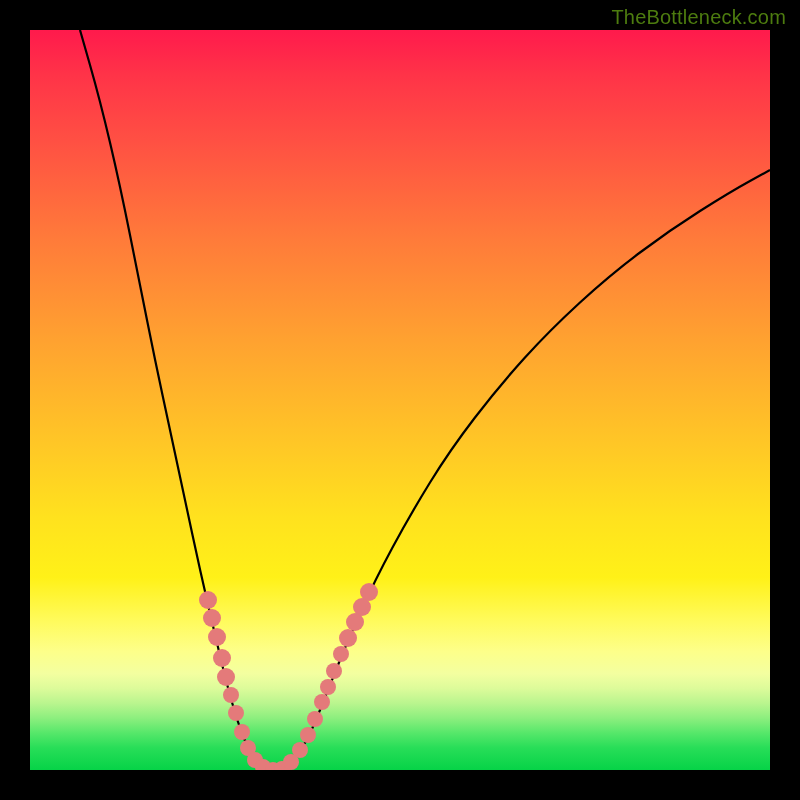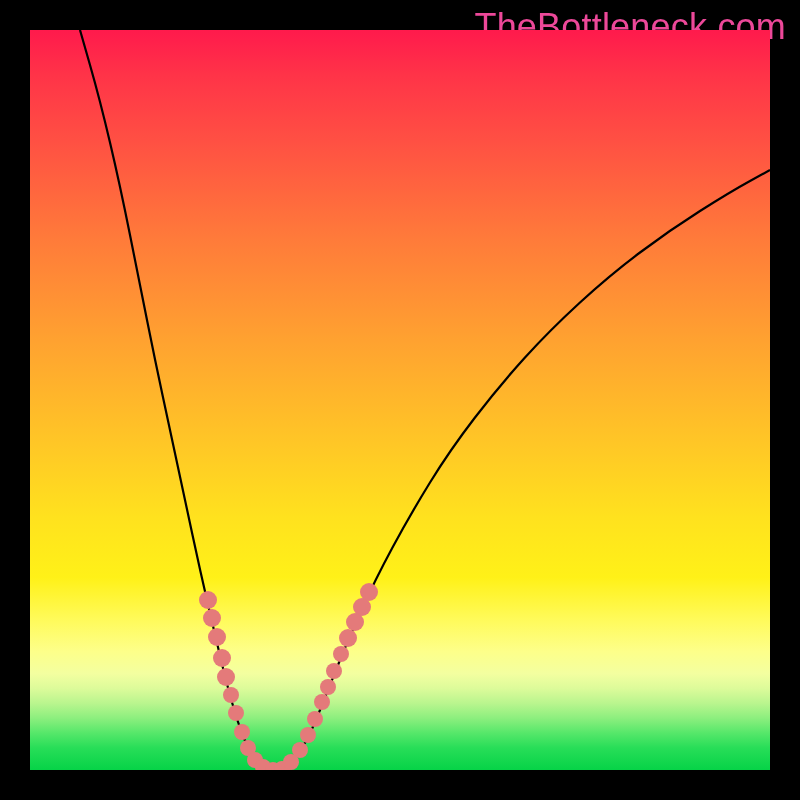--- a/index.html
+++ b/index.html
@@ -50,22 +50,22 @@
       #b9f58e 91%,
       #8cef7e 93%,
       #56e76a 95%,
       #28de58 97%,
       #06d347 100%);
   }
   .watermark {
     position: absolute;
     top: 6px;
     right: 14px;
-    color: #ec4899;
-    font-size: 36px;
+    color: #4d7c0f;
+    font-size: 20px;
     font-weight: 400;
     letter-spacing: 0.2px;
     user-select: none;
   }
   svg.curves {
     position: absolute;
     left: 0;
     top: 0;
     width: 100%;
     height: 100%;

